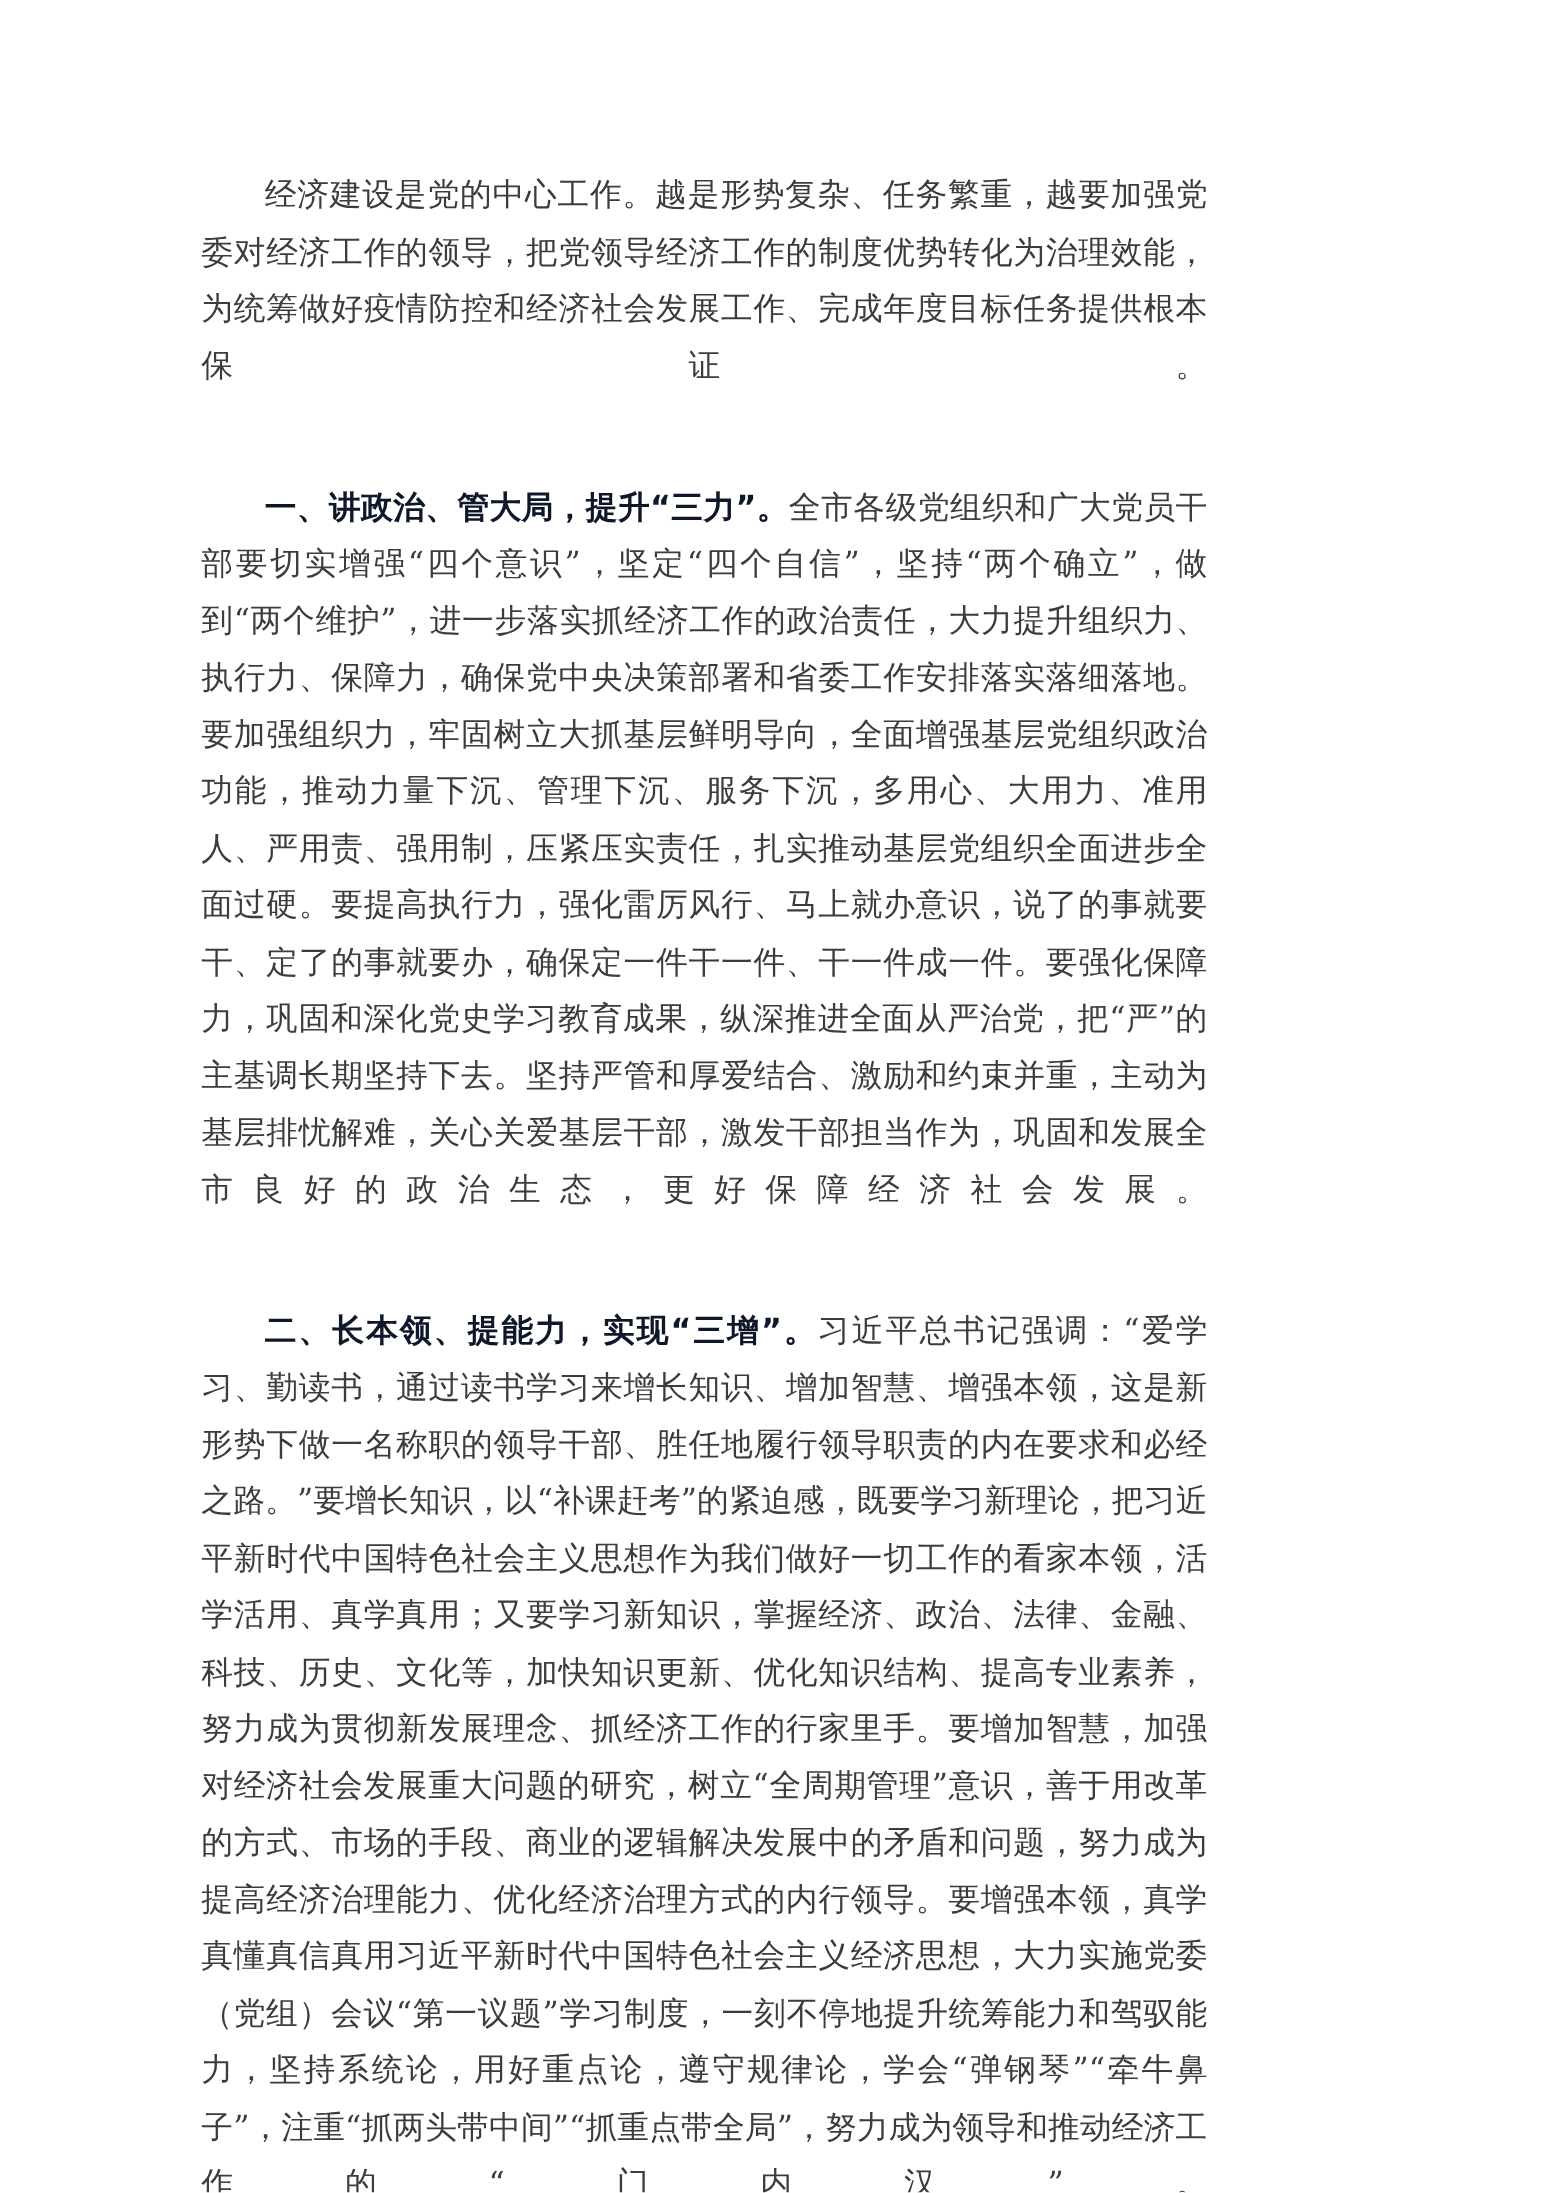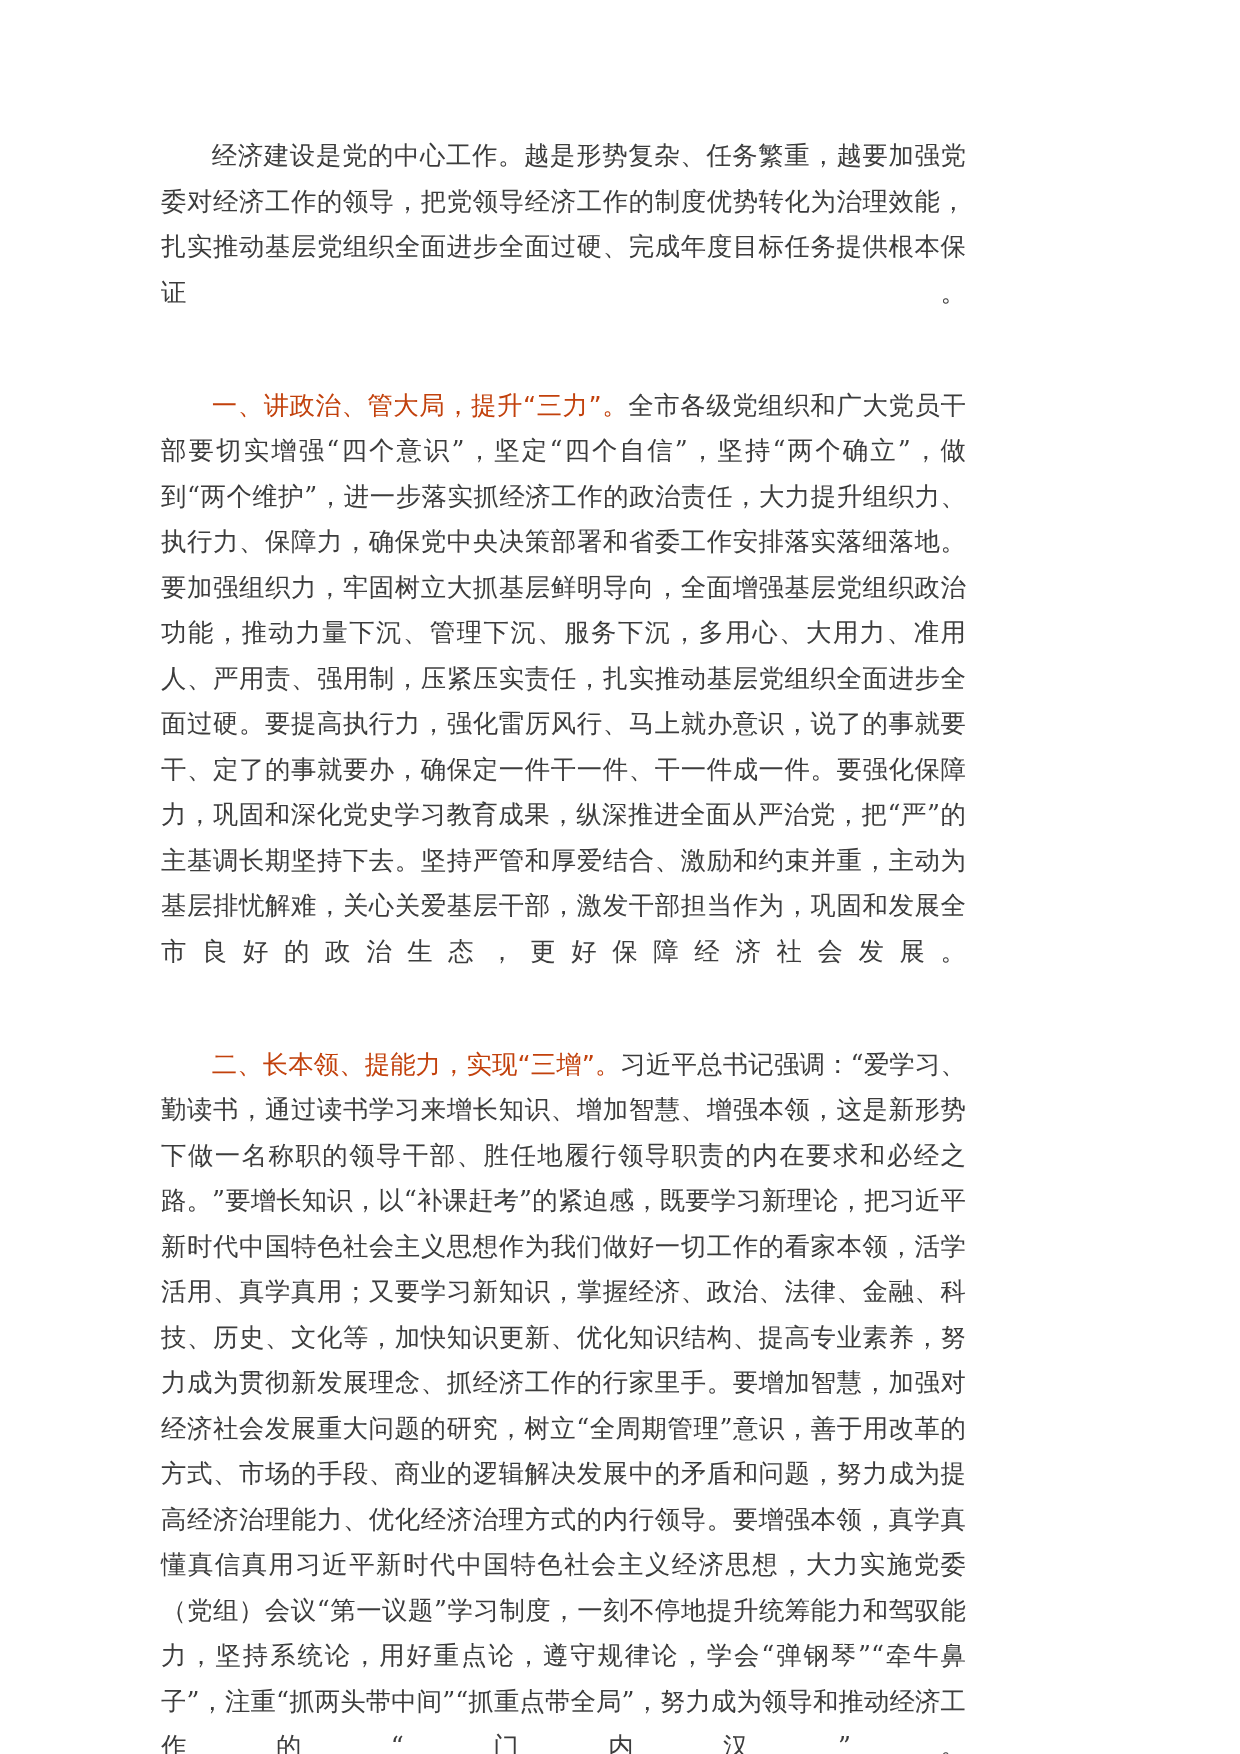--- a/index.html
+++ b/index.html
@@ -39,41 +39,41 @@
     -webkit-hyphens: none;
     hyphens: none;
   }
 
   .para + .para {
     margin-top: 22px;
   }
 
   .para .lead {
     font-family: "DejaVu Sans", "Liberation Sans", sans-serif;
-    font-weight: normal;
-    color: #c2410c;
+    font-weight: bold;
+    color: #0f172a;
     letter-spacing: 0px;
   }
 
   
 
   .para::after {
     content: "";
     display: inline-block;
     width: 100%;
   }
 </style>
 </head>
 <body>
 
 <div class="page">
   <div class="doc-body">
 
     <p class="para">
-      <span>经济建设是党的中心工作。越是形势复杂、任务繁重，越要加强党委对经济工作的领导，把党领导经济工作的制度优势转化为治理效能，扎实推动基层党组织全面进步全面过硬、完成年度目标任务提供根本保证。</span>
+      <span>经济建设是党的中心工作。越是形势复杂、任务繁重，越要加强党委对经济工作的领导，把党领导经济工作的制度优势转化为治理效能，为统筹做好疫情防控和经济社会发展工作、完成年度目标任务提供根本保证。</span>
     </p>
 
     <p class="para">
       <span class="lead">一、讲政治、管大局，提升“三力”。</span><span>全市各级党组织和广大党员干部要切实增强“四个意识”，坚定“四个自信”，坚持“两个确立”，做到“两个维护”，进一步落实抓经济工作的政治责任，大力提升组织力、执行力、保障力，确保党中央决策部署和省委工作安排落实落细落地。要加强组织力，牢固树立大抓基层鲜明导向，全面增强基层党组织政治功能，推动力量下沉、管理下沉、服务下沉，多用心、大用力、准用人、严用责、强用制，压紧压实责任，扎实推动基层党组织全面进步全面过硬。要提高执行力，强化雷厉风行、马上就办意识，说了的事就要干、定了的事就要办，确保定一件干一件、干一件成一件。要强化保障力，巩固和深化党史学习教育成果，纵深推进全面从严治党，把“严”的主基调长期坚持下去。坚持严管和厚爱结合、激励和约束并重，主动为基层排忧解难，关心关爱基层干部，激发干部担当作为，巩固和发展全市良好的政治生态，更好保障经济社会发展。</span>
     </p>
 
     <p class="para">
       <span class="lead">二、长本领、提能力，实现“三增”。</span><span>习近平总书记强调：“爱学习、勤读书，通过读书学习来增长知识、增加智慧、增强本领，这是新形势下做一名称职的领导干部、胜任地履行领导职责的内在要求和必经之路。”要增长知识，以“补课赶考”的紧迫感，既要学习新理论，把习近平新时代中国特色社会主义思想作为我们做好一切工作的看家本领，活学活用、真学真用；又要学习新知识，掌握经济、政治、法律、金融、科技、历史、文化等，加快知识更新、优化知识结构、提高专业素养，努力成为贯彻新发展理念、抓经济工作的行家里手。要增加智慧，加强对经济社会发展重大问题的研究，树立“全周期管理”意识，善于用改革的方式、市场的手段、商业的逻辑解决发展中的矛盾和问题，努力成为提高经济治理能力、优化经济治理方式的内行领导。要增强本领，真学真懂真信真用习近平新时代中国特色社会主义经济思想，大力实施党委（党组）会议“第一议题”学习制度，一刻不停地提升统筹能力和驾驭能力，坚持系统论，用好重点论，遵守规律论，学会“弹钢琴”“牵牛鼻子”，注重“抓两头带中间”“抓重点带全局”，努力成为领导和推动经济工作的“门内汉”。</span>
     </p>
 

